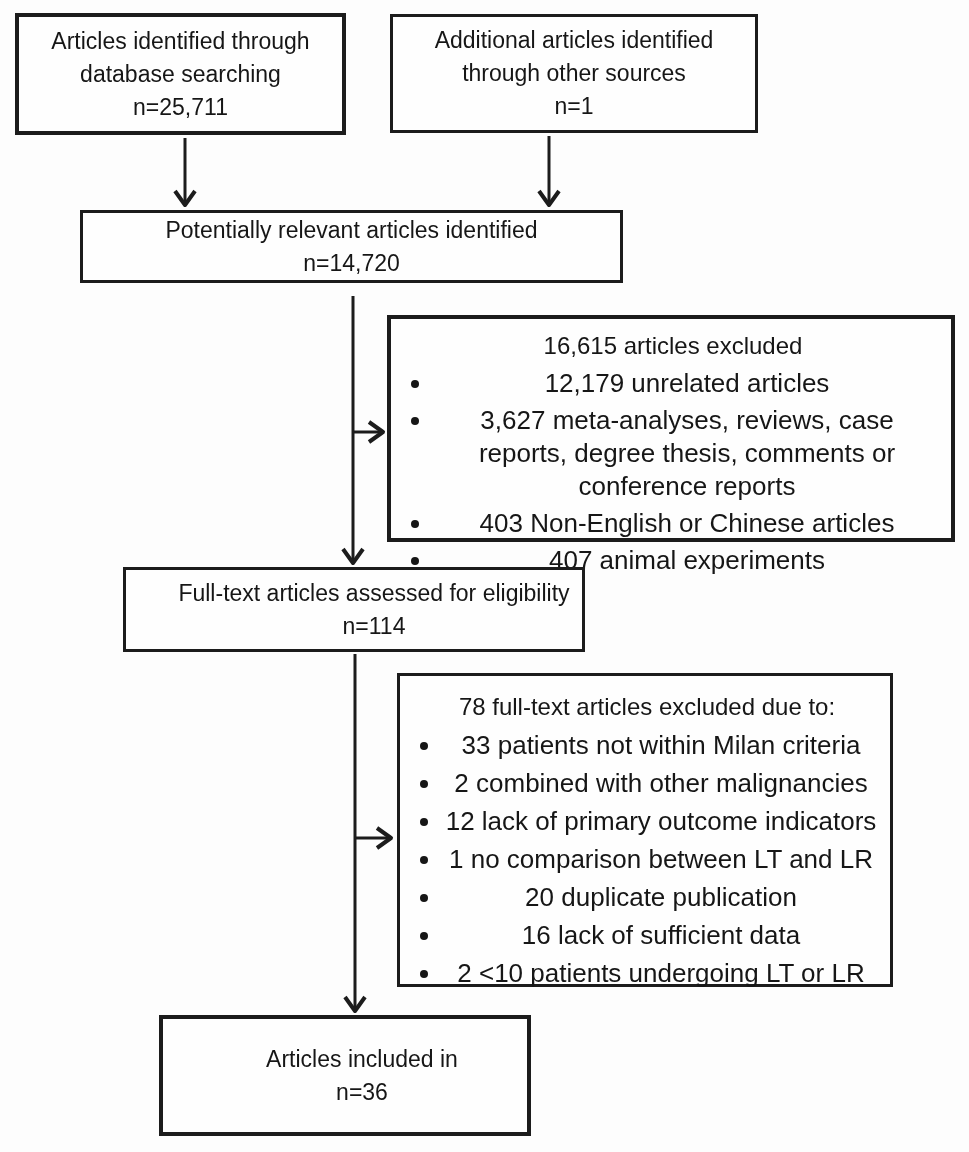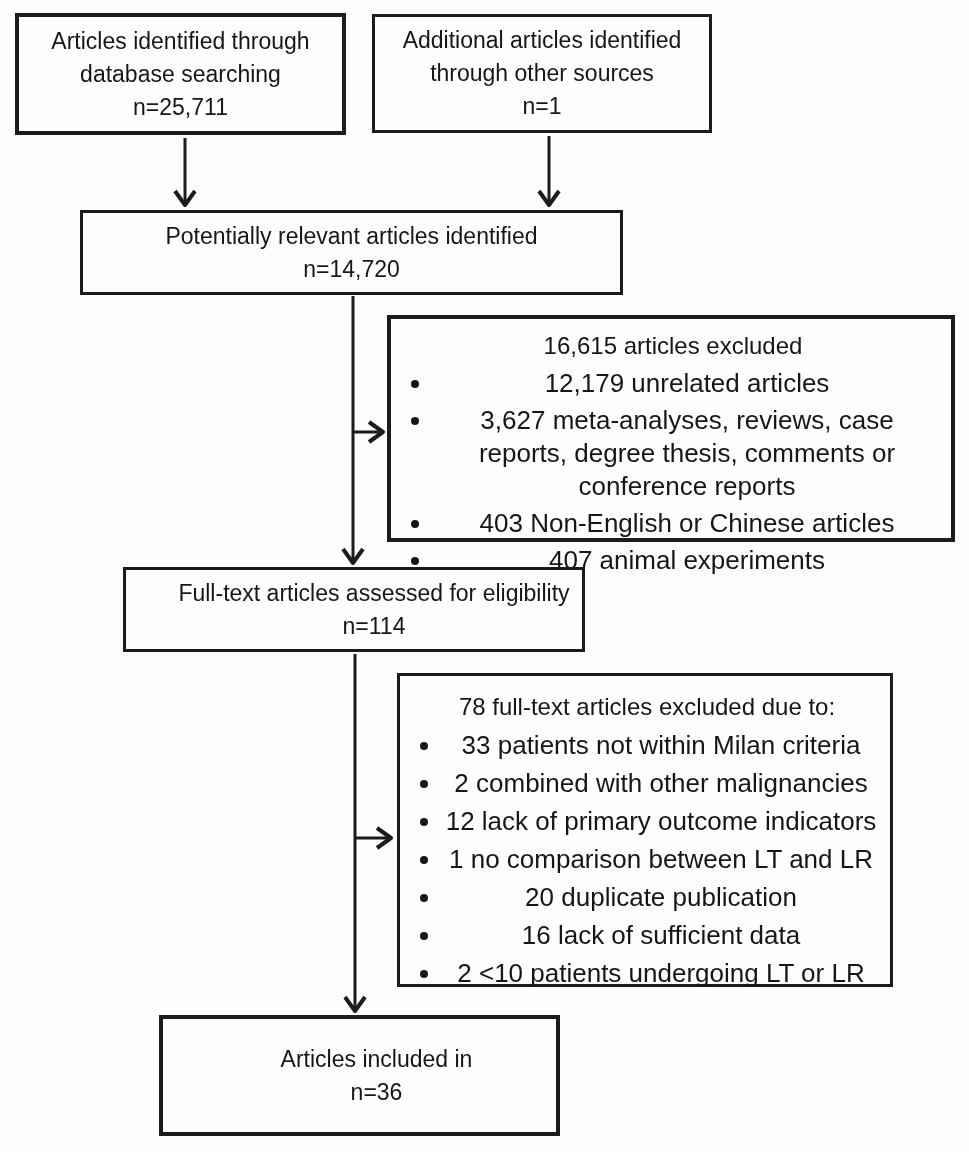--- a/index.html
+++ b/index.html
@@ -103,27 +103,27 @@
       </g>
     </g>
   </svg>
 
   <div class="box simple thick" id="box-db" style="left:15px; top:13px; width:331px; height:122px;">
     <div class="line">Articles identified through</div>
     <div class="line">database searching</div>
     <div class="line">n=25,711</div>
   </div>
 
-  <div class="box simple" id="box-other" style="left:372px; top:14px; width:340px; height:119px;">
+  <div class="box simple" id="box-other" style="left:390px; top:14px; width:368px; height:119px;">
     <div class="line">Additional articles identified</div>
     <div class="line">through other sources</div>
     <div class="line">n=1</div>
   </div>
 
-  <div class="box simple" id="box-potential" style="left:80px; top:210px; width:543px; height:85px;">
+  <div class="box simple" id="box-potential" style="left:80px; top:210px; width:543px; height:73px;">
     <div class="line">Potentially relevant articles identified</div>
     <div class="line">n=14,720</div>
   </div>
 
   <div class="box excl thick" id="box-excl1" style="left:387px; top:315px; width:568px; height:227px;">
     <div class="excl-header">16,615 articles excluded</div>
     <ul>
       <li>12,179 unrelated articles</li>
       <li>3,627 meta-analyses, reviews, case reports, degree thesis, comments or conference reports</li>
       <li>403 Non-English or Chinese articles</li>
@@ -142,18 +142,18 @@
       <li>33 patients not within Milan criteria</li>
       <li>2 combined with other malignancies</li>
       <li>12 lack of primary outcome indicators</li>
       <li>1 no comparison between LT and LR</li>
       <li>20 duplicate publication</li>
       <li>16 lack of sufficient data</li>
       <li>2 &lt;10 patients undergoing LT or LR</li>
     </ul>
   </div>
 
-  <div class="box simple thick" id="box-included" style="left:159px; top:1015px; width:401px; height:121px;padding-left:34px;">
+  <div class="box simple thick" id="box-included" style="left:159px; top:1015px; width:372px; height:121px;padding-left:34px;">
     <div class="line">Articles included in</div>
     <div class="line">n=36</div>
   </div>
 
 </div>
 
 </body></html>

